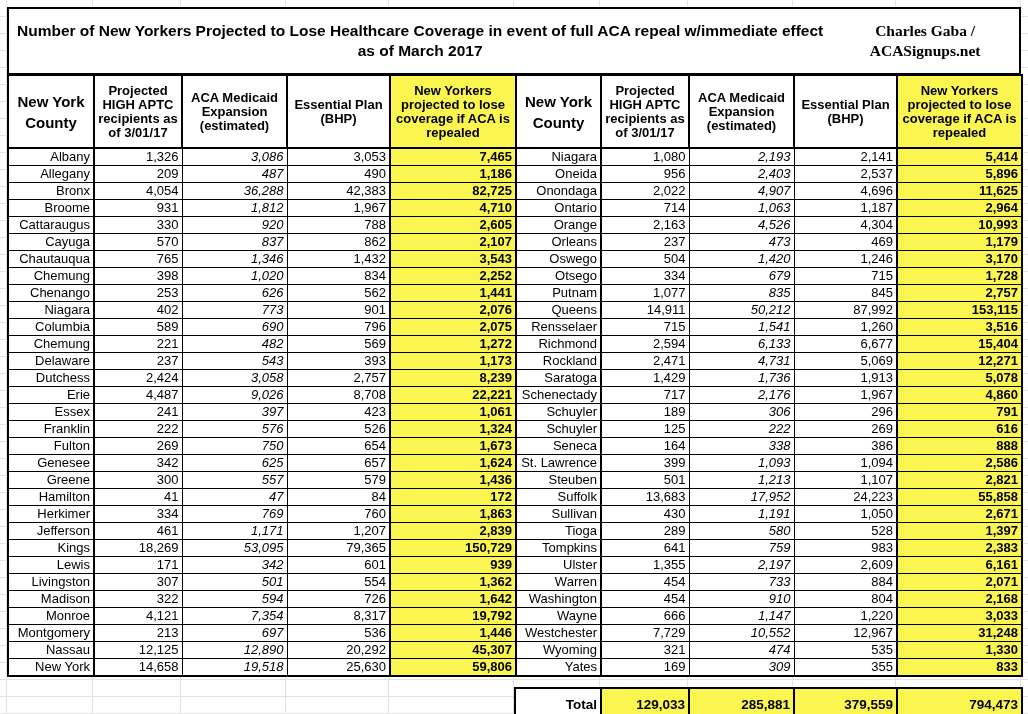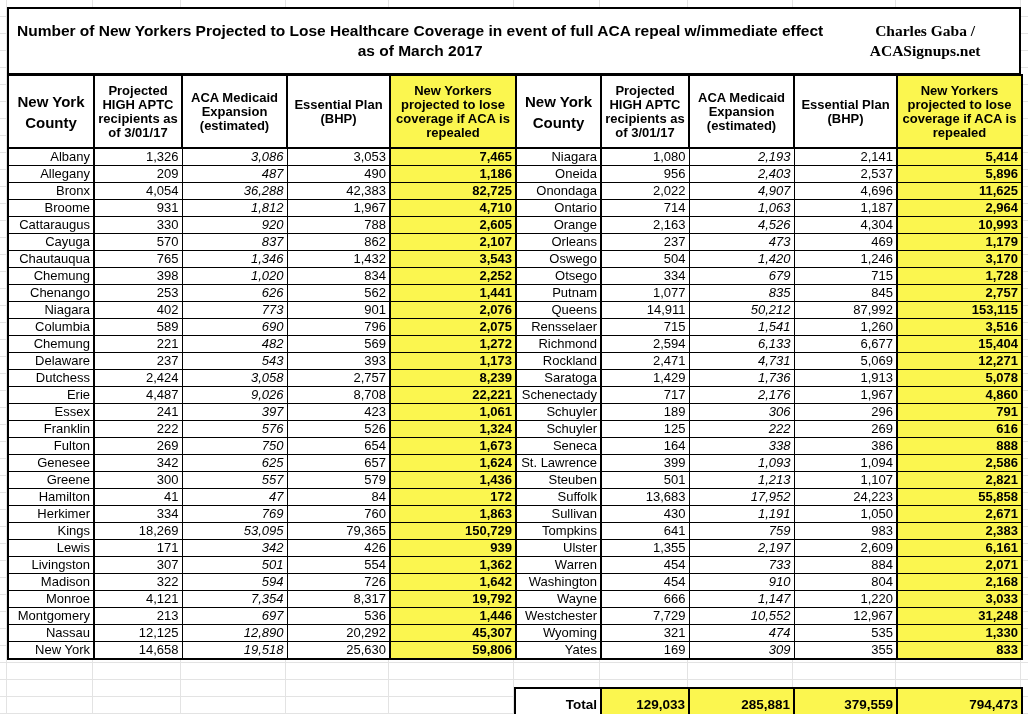--- a/index.html
+++ b/index.html
@@ -370,36 +370,48 @@
           <td class="medicaid">769</td>
           <td class="essential">760</td>
           <td class="lose">1,863</td>
           <td class="county">Sullivan</td>
           <td class="aptc">430</td>
           <td class="medicaid">1,191</td>
           <td class="essential">1,050</td>
           <td class="lose">2,671</td>
         </tr>
         <tr>
+          <td class="county">Jefferson</td>
+          <td class="aptc">461</td>
+          <td class="medicaid">1,171</td>
+          <td class="essential">1,207</td>
+          <td class="lose">2,839</td>
+          <td class="county">Tioga</td>
+          <td class="aptc">289</td>
+          <td class="medicaid">580</td>
+          <td class="essential">528</td>
+          <td class="lose">1,397</td>
+        </tr>
+        <tr>
           <td class="county">Kings</td>
           <td class="aptc">18,269</td>
           <td class="medicaid">53,095</td>
           <td class="essential">79,365</td>
           <td class="lose">150,729</td>
           <td class="county">Tompkins</td>
           <td class="aptc">641</td>
           <td class="medicaid">759</td>
           <td class="essential">983</td>
           <td class="lose">2,383</td>
         </tr>
         <tr>
           <td class="county">Lewis</td>
           <td class="aptc">171</td>
           <td class="medicaid">342</td>
-          <td class="essential">426</td>
+          <td class="essential">601</td>
           <td class="lose">939</td>
           <td class="county">Ulster</td>
           <td class="aptc">1,355</td>
           <td class="medicaid">2,197</td>
           <td class="essential">2,609</td>
           <td class="lose">6,161</td>
         </tr>
         <tr>
           <td class="county">Livingston</td>
           <td class="aptc">307</td>

